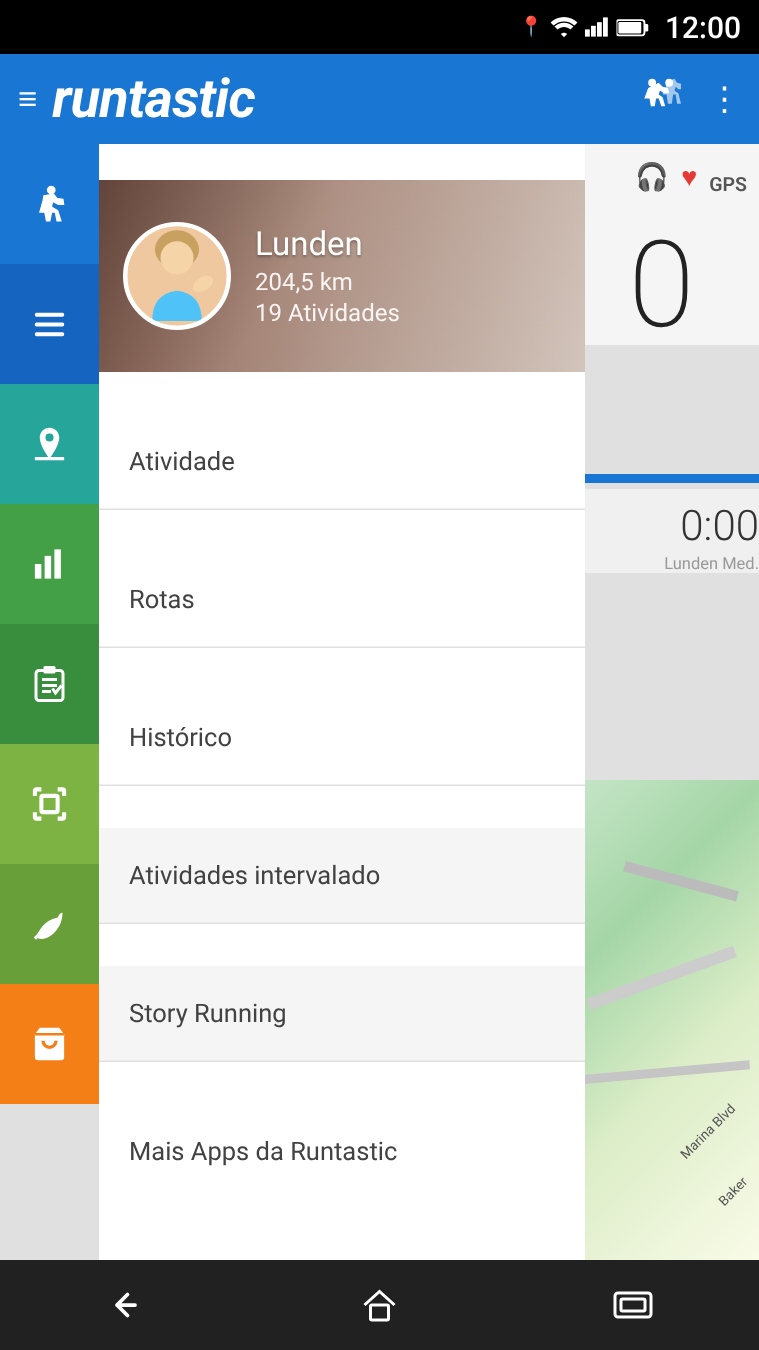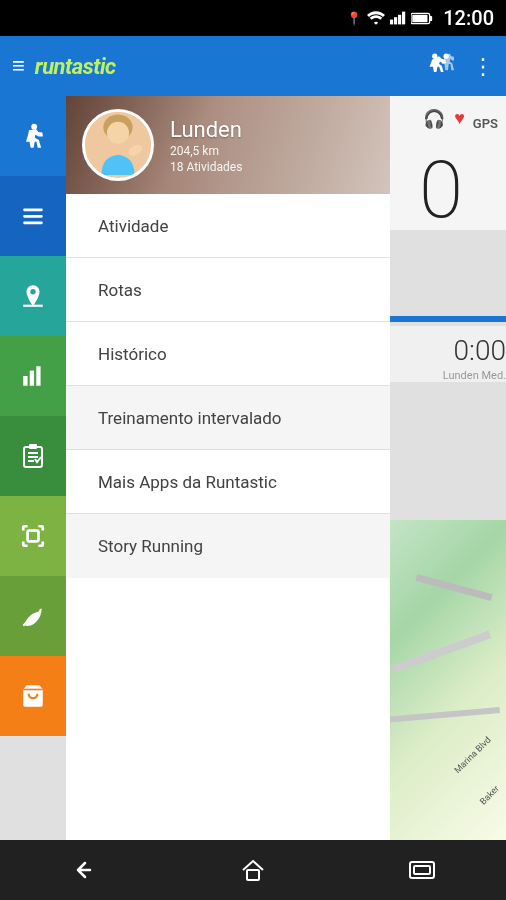--- a/index.html
+++ b/index.html
@@ -46,22 +46,22 @@
       position: relative;
       z-index: 10;
     }
     .hamburger-icon {
       color: white;
       font-size: 22px;
       margin-right: 10px;
       cursor: pointer;
     }
     .app-logo {
-      color: #bef264;
-      font-size: 22px;
+      color: #ffffff;
+      font-size: 36px;
       font-style: italic;
       font-weight: bold;
       flex: 1;
       letter-spacing: -0.5px;
     }
     .app-bar-actions {
       display: flex;
       align-items: center;
       gap: 18px;
     }
@@ -150,28 +150,29 @@
     
     .menu-panel {
       flex: 1;
       background: white;
       display: flex;
       flex-direction: column;
     }
 
     
     .profile-header {
-      height: 98px;
+      height: 128px;
       background: linear-gradient(to right, #8d6e63, #bcaaa4, #d7ccc8);
       display: flex;
       align-items: center;
       padding: 16px;
       gap: 16px;
       position: relative;
       overflow: hidden;
+      margin-top: 24px;
     }
     .profile-bg-blur {
       position: absolute;
       right: 0;
       top: 0;
       width: 100%;
       height: 100%;
       background: linear-gradient(120deg, rgba(80,50,40,0.7) 0%, rgba(160,120,100,0.5) 40%, rgba(200,180,160,0.3) 100%);
     }
     .profile-avatar {
@@ -193,38 +194,39 @@
       z-index: 1;
     }
     .profile-name {
       color: white;
       font-size: 22px;
       font-weight: 400;
       text-shadow: 0 1px 2px rgba(0,0,0,0.3);
     }
     .profile-stat {
       color: rgba(255,255,255,0.9);
-      font-size: 12px;
+      font-size: 16px;
       margin-top: 2px;
     }
 
     
     .menu-items {
       flex: 1;
       display: flex;
       flex-direction: column;
     }
     .menu-item {
       height: 64px;
       display: flex;
       align-items: center;
-      padding: 0 32px;
+      padding: 0 20px;
       border-bottom: 1px solid #e0e0e0;
       cursor: pointer;
       background: white;
+      margin-top: 28px;
     }
     .menu-item:last-child {
       border-bottom: none;
     }
     .menu-item-label {
       font-size: 17px;
       color: #424242;
       font-weight: 400;
     }
     .menu-item-highlighted {
@@ -416,42 +418,42 @@
             <circle cx="36" cy="26" r="12" fill="#f5d5a8"></circle>
 
             <path d="M18 72 Q18 52 36 50 Q54 52 54 72Z" fill="#4fc3f7"></path>
 
             <ellipse cx="55" cy="45" rx="8" ry="5" fill="#f5d5a8" transform="rotate(-30 55 45)"></ellipse>
           </svg>
         </div>
         <div class="profile-info">
           <div class="profile-name">Lunden</div>
           <div class="profile-stat">204,5 km</div>
-          <div class="profile-stat">18 Atividades</div>
+          <div class="profile-stat">19 Atividades</div>
         </div>
       </div>
 
       <div class="menu-items">
         <div class="menu-item">
           <span class="menu-item-label">Atividade</span>
         </div>
         <div class="menu-item">
           <span class="menu-item-label">Rotas</span>
         </div>
         <div class="menu-item">
           <span class="menu-item-label">Histórico</span>
         </div>
         <div class="menu-item menu-item-highlighted">
-          <span class="menu-item-label">Treinamento intervalado</span>
+          <span class="menu-item-label">Atividades intervalado</span>
+        </div>
+        <div class="menu-item menu-item-highlighted">
+          <span class="menu-item-label">Story Running</span>
         </div>
         <div class="menu-item">
           <span class="menu-item-label">Mais Apps da Runtastic</span>
-        </div>
-        <div class="menu-item menu-item-highlighted">
-          <span class="menu-item-label">Story Running</span>
         </div>
       </div>
 
     </div>
   </div>
 
 </div>
 
 <div class="bottom-nav">
   <button class="nav-btn" style="background:none;border:none;cursor:pointer;">

